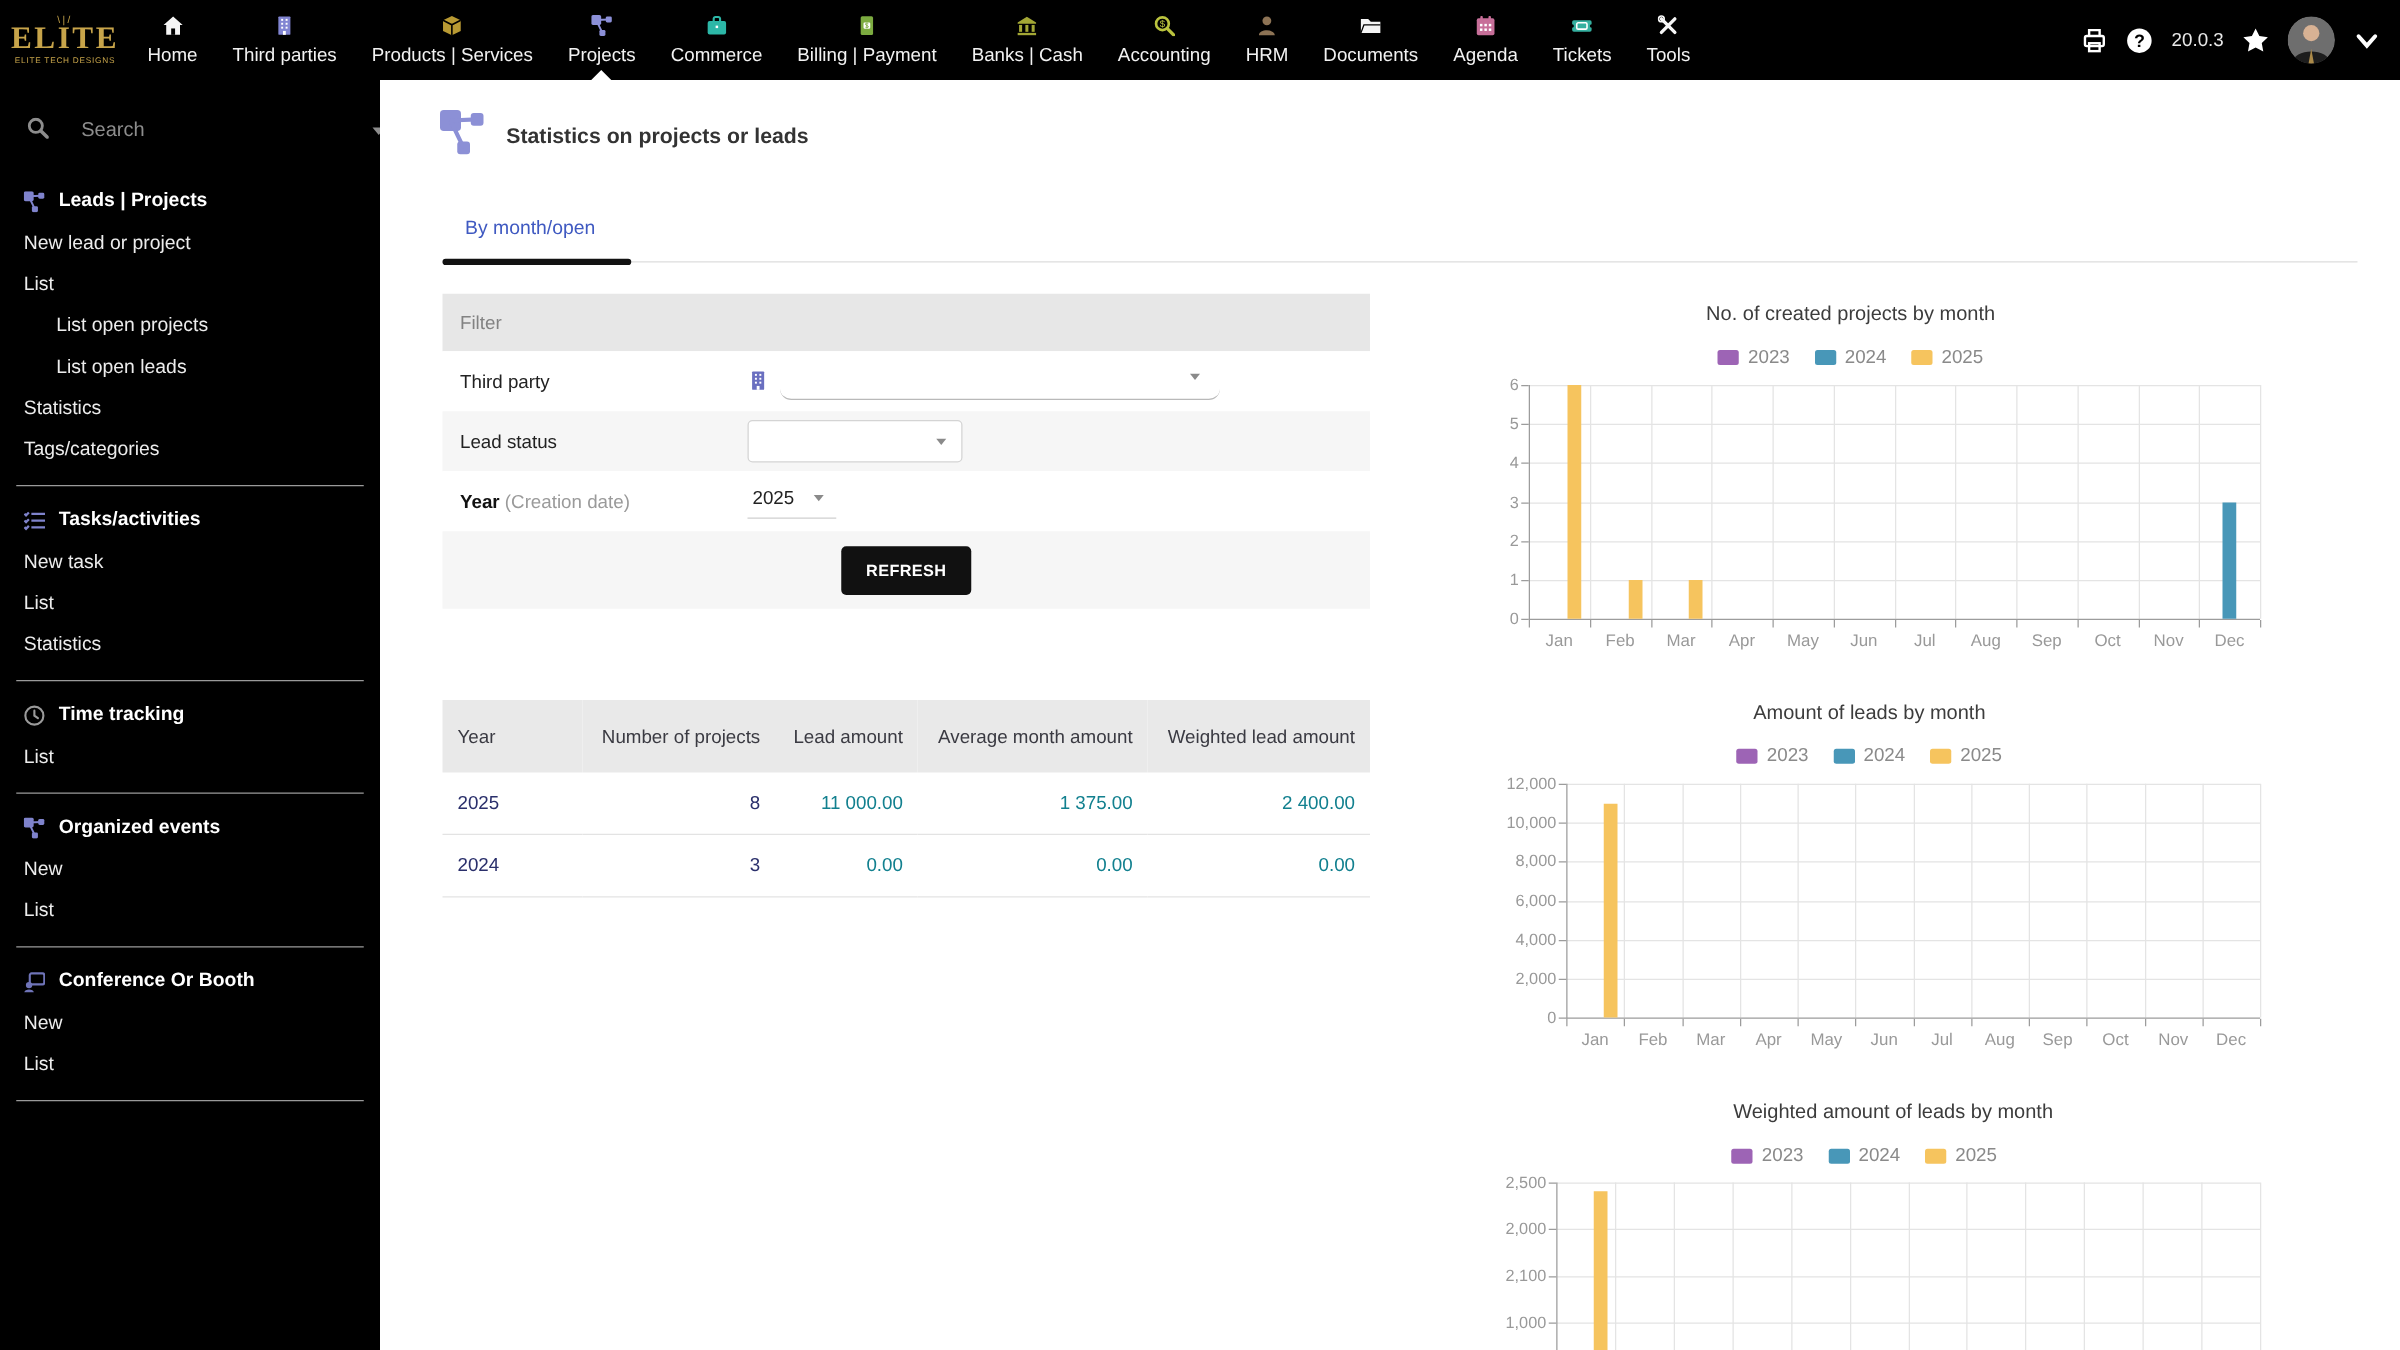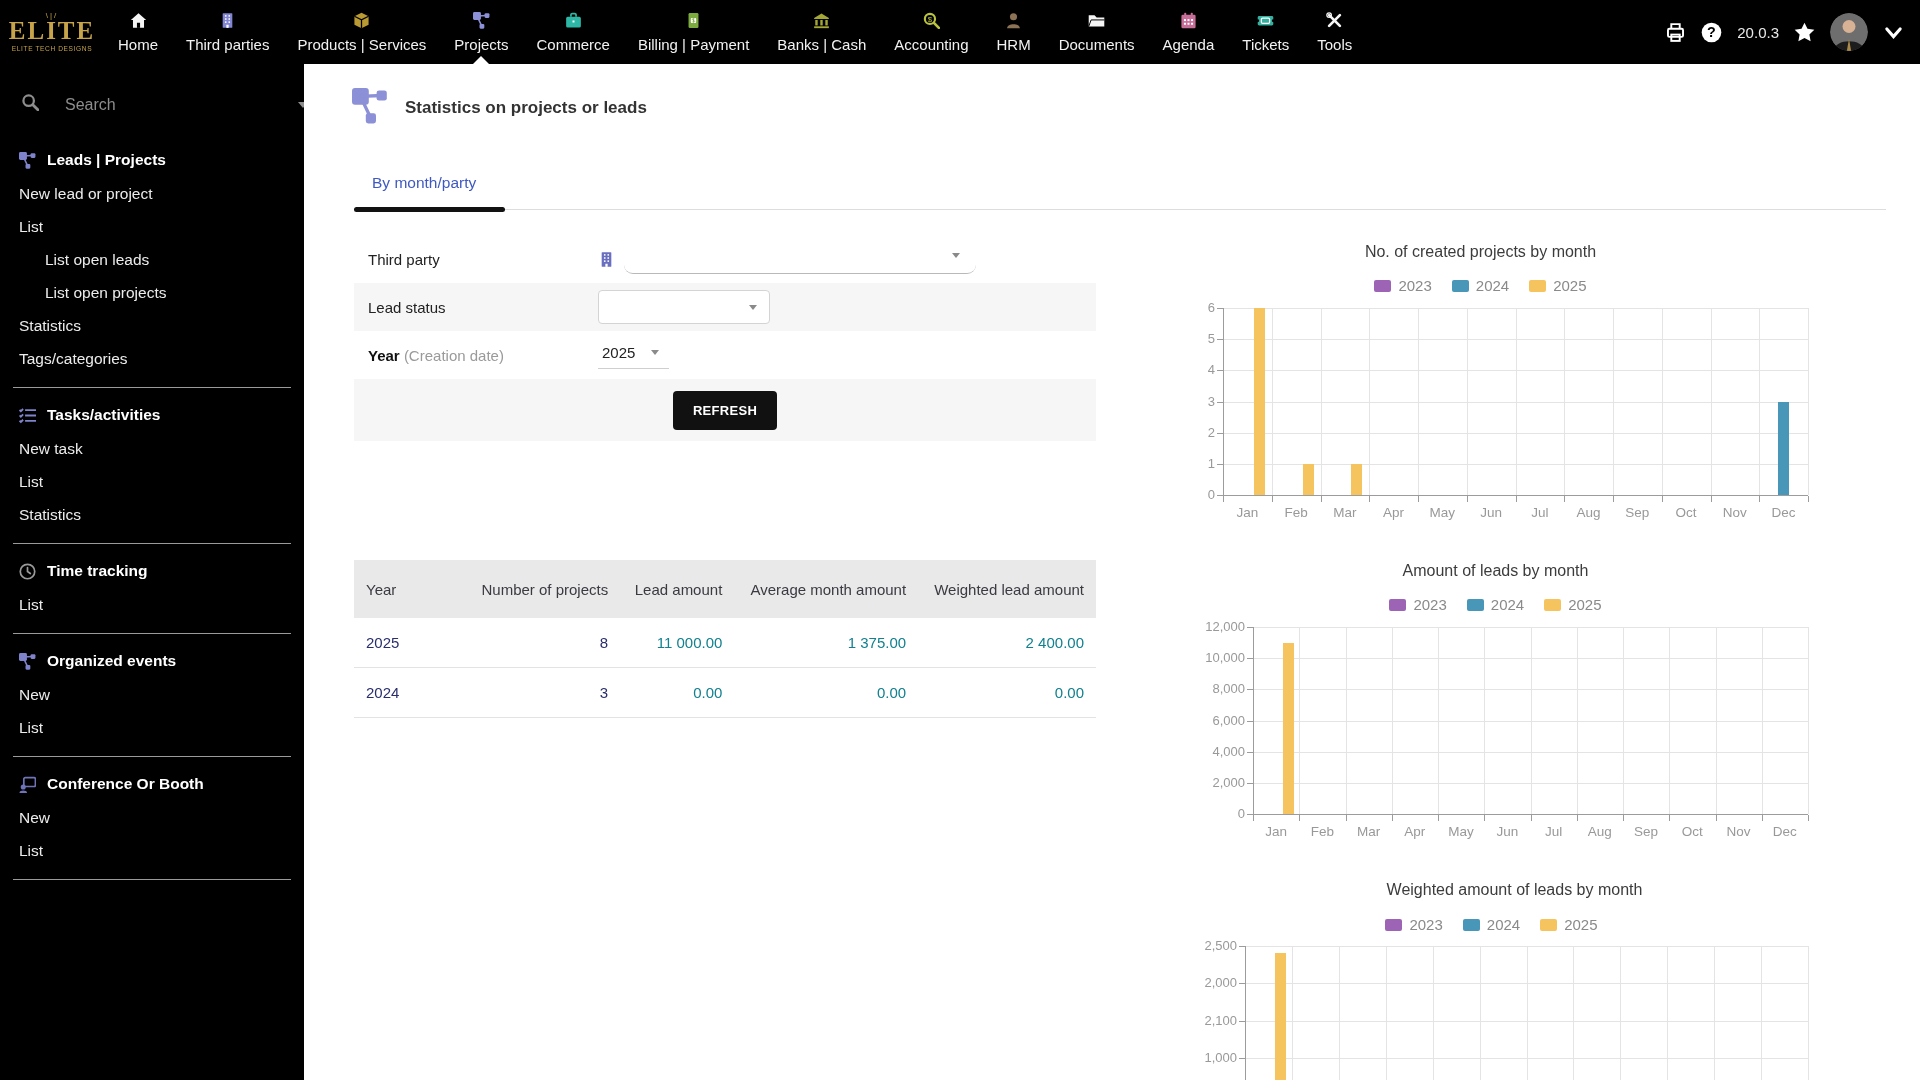--- a/index.html
+++ b/index.html
@@ -308,22 +308,22 @@
                 <rect x="0" y="0" width="5.6" height="5.6" rx="1" fill="currentColor"></rect>
                 <rect x="8.2" y=".8" width="3.4" height="3.4" rx=".8" fill="currentColor"></rect>
                 <rect x="4.6" y="8.4" width="3.4" height="3.4" rx=".8" fill="currentColor"></rect>
                 <path d="M2.8 2.8 9.9 2.5 M2.8 2.8 6.3 10.1" stroke="currentColor" stroke-width="1.1" fill="none"></path>
               </svg>
             </span>
             <span>Leads | Projects</span>
           </div>
           <div class="side-item">New lead or project</div>
           <div class="side-item">List</div>
+          <div class="side-item indent">List open projects</div>
           <div class="side-item indent">List open leads</div>
-          <div class="side-item indent">List open projects</div>
           <div class="side-item">Statistics</div>
           <div class="side-item">Tags/categories</div>
         </div>
         <div class="side-section">
           <div class="side-title">
             <span style="color: rgb(127, 131, 204); display: flex;">
               <svg viewBox="0 0 12 12" xmlns="http://www.w3.org/2000/svg">
                 <g stroke="currentColor" stroke-width="1.3" fill="none">
                   <path d="M4.3 2.2H12 M4.3 6H12 M4.3 9.8H12"></path>
                   <path d="M.4 2.1l.9.9L2.9 1.4 M.4 5.9l.9.9L2.9 5.2 M.4 9.7l.9.9L2.9 9"></path>
@@ -386,28 +386,29 @@
       <span class="big-icon"><svg viewBox="0 0 12 12" xmlns="http://www.w3.org/2000/svg">
             <rect x="0" y="0" width="5.6" height="5.6" rx="1" fill="currentColor"></rect>
             <rect x="8.2" y=".8" width="3.4" height="3.4" rx=".8" fill="currentColor"></rect>
             <rect x="4.6" y="8.4" width="3.4" height="3.4" rx=".8" fill="currentColor"></rect>
             <path d="M2.8 2.8 9.9 2.5 M2.8 2.8 6.3 10.1" stroke="currentColor" stroke-width="1.1" fill="none"></path>
           </svg></span>
       <h1 class="page-title">Statistics on projects or leads</h1>
     </div>
 
     <div class="tabs">
-      <span class="tab">By month/party</span>
+      <span class="tab">By month/open</span>
       <div class="tab-track">
         <div class="tab-line"></div>
         <div class="tab-underline"></div>
       </div>
     </div>
 
     <section class="filter-panel">
+      <div class="f-head">Filter</div>
 
       <div class="f-row">
         <span class="f-label">Third party</span>
         <span class="combo">
           <span><svg viewBox="0 0 12 12" xmlns="http://www.w3.org/2000/svg">
                 <rect x="2.6" y=".8" width="6.8" height="10.4" rx=".5" fill="currentColor"></rect>
                 <g fill="#fff">
                   <rect x="4.2" y="2.2" width="1.1" height="1.1"></rect>
                   <rect x="6.7" y="2.2" width="1.1" height="1.1"></rect>
                   <rect x="4.2" y="4.4" width="1.1" height="1.1"></rect>

